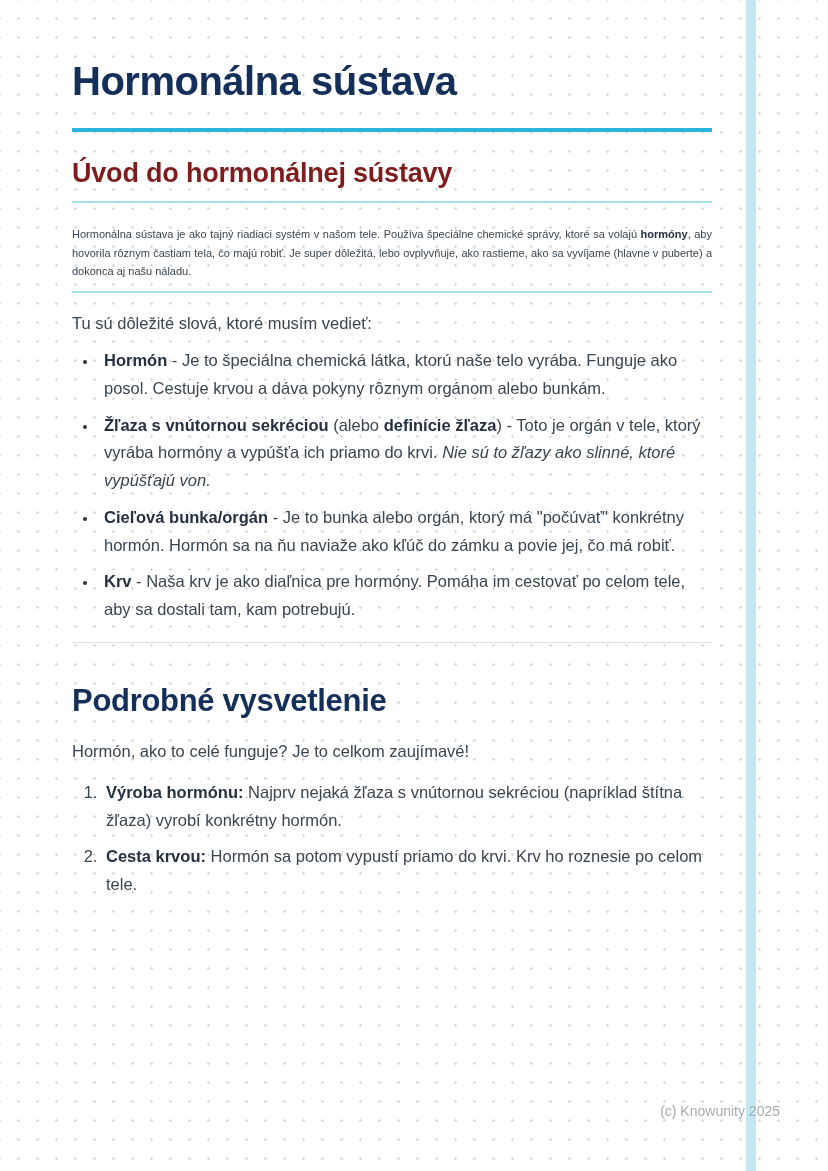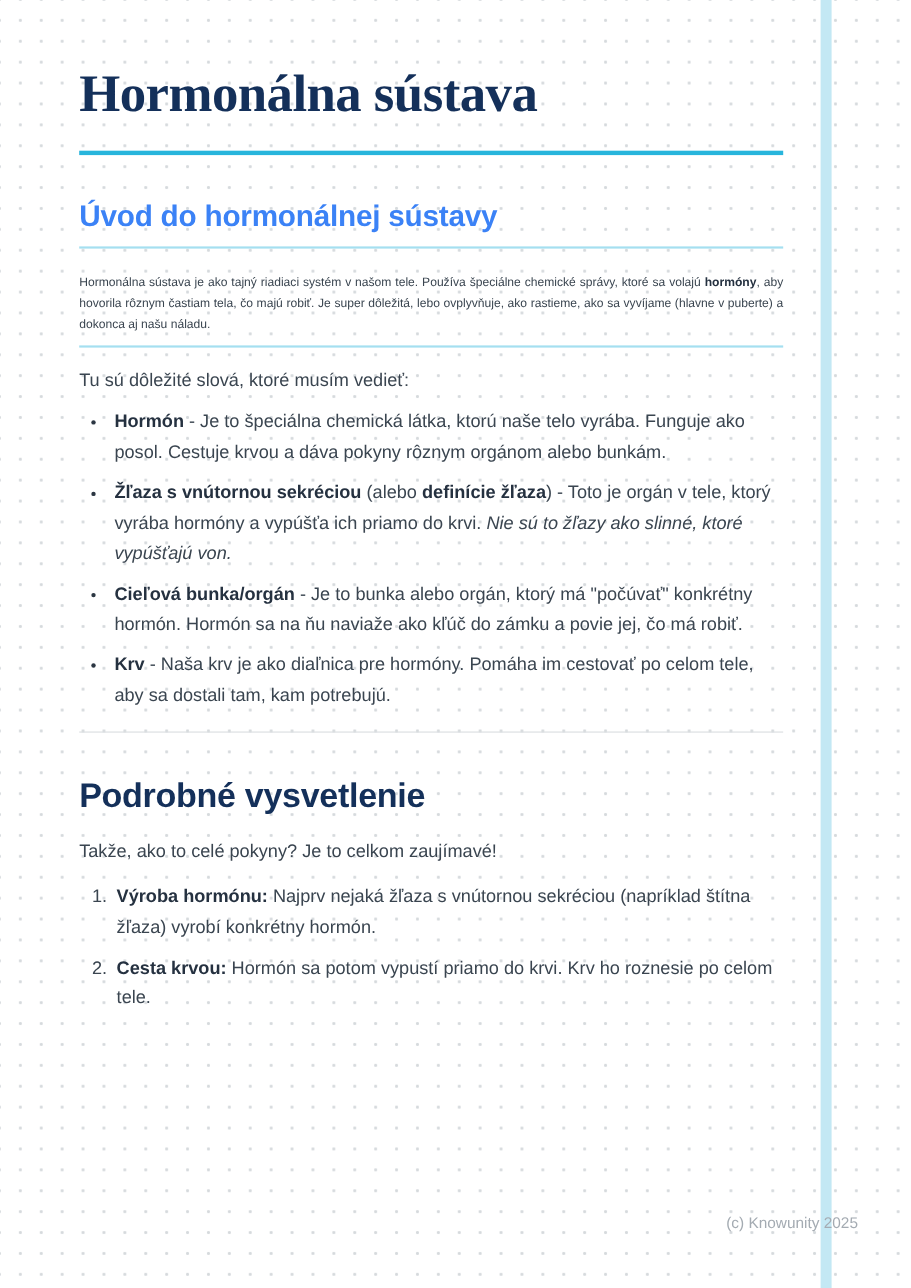--- a/index.html
+++ b/index.html
@@ -21,27 +21,27 @@
   .margin-stripe {
     position: absolute; left: 746px; top: 0; bottom: 0; width: 10px;
     background: #c3e8f4;
     z-index: 1;
   }
   .content {
     position: relative; z-index: 2;
     padding: 58px 116px 0 72px;
   }
   h1.page-title {
-    font-size: 48px; line-height: 1.15; font-weight: 800;
-    color: #14305a; letter-spacing: -0.5px; font-family: Liberation Serif, serif;
+    font-size: 40px; line-height: 1.15; font-weight: 800;
+    color: #14305a; letter-spacing: -0.5px;
   }
   .title-rule { height: 4px; background: #28b5dc; margin-top: 24px; }
   h2.sec-cyan {
     font-size: 27px; line-height: 1.3; font-weight: 800;
-    color: #3b82f6; margin-top: 38px; letter-spacing: -0.2px;
+    color: #7f1d1d; margin-top: 24px; letter-spacing: -0.2px;
   }
   .h2-rule { height: 2px; background: #a5dff0; margin-top: 10px; }
   h2.sec-dark {
     font-size: 31px; line-height: 1.3; font-weight: 800;
     color: #14305a; margin-top: 38px; letter-spacing: -0.3px;
   }
   p.body-text { margin-top: 22px; font-size: 11px; line-height: 1.7; }
   p.lead-text { margin-top: 16px; font-size: 16.5px; line-height: 1.7; }
   .justified { text-align: justify; }
   ul.term-list { margin-top: 10px; padding-left: 26px; }
@@ -86,21 +86,21 @@
       <li class="rich"><span class="seg-b">Žľaza s vnútornou sekréciou</span><span> (alebo </span><span class="seg-b">definície žľaza</span><span>) - Toto je orgán v tele, ktorý vyrába hormóny a vypúšťa ich priamo do krvi. </span><span class="seg-i">Nie sú to žľazy ako slinné, ktoré vypúšťajú von.</span></li>
       <li class="rich"><span class="seg-b">Cieľová bunka/orgán</span><span> - Je to bunka alebo orgán, ktorý má "počúvať" konkrétny hormón. Hormón sa na ňu naviaže ako kľúč do zámku a povie jej, čo má robiť.</span></li>
       <li class="rich"><span class="seg-b">Krv</span><span> - Naša krv je ako diaľnica pre hormóny. Pomáha im cestovať po celom tele, aby sa dostali tam, kam potrebujú.</span></li>
     </ul>
   </section>
 
   <hr class="section-divider">
 
   <section>
     <h2 class="sec-dark">Podrobné vysvetlenie</h2>
-    <p class="lead-text">Takže, ako to celé pokyny? Je to celkom zaujímavé!</p>
+    <p class="lead-text">Hormón, ako to celé funguje? Je to celkom zaujímavé!</p>
     <ol class="step-list">
       <li class="rich"><span class="seg-b">Výroba hormónu:</span><span> Najprv nejaká žľaza s vnútornou sekréciou (napríklad štítna žľaza) vyrobí konkrétny hormón.</span></li>
       <li class="rich"><span class="seg-b">Cesta krvou:</span><span> Hormón sa potom vypustí priamo do krvi. Krv ho roznesie po celom tele.</span></li>
     </ol>
   </section>
 
 </div>
 
 <div class="copyright">(c) Knowunity 2025</div>
 

